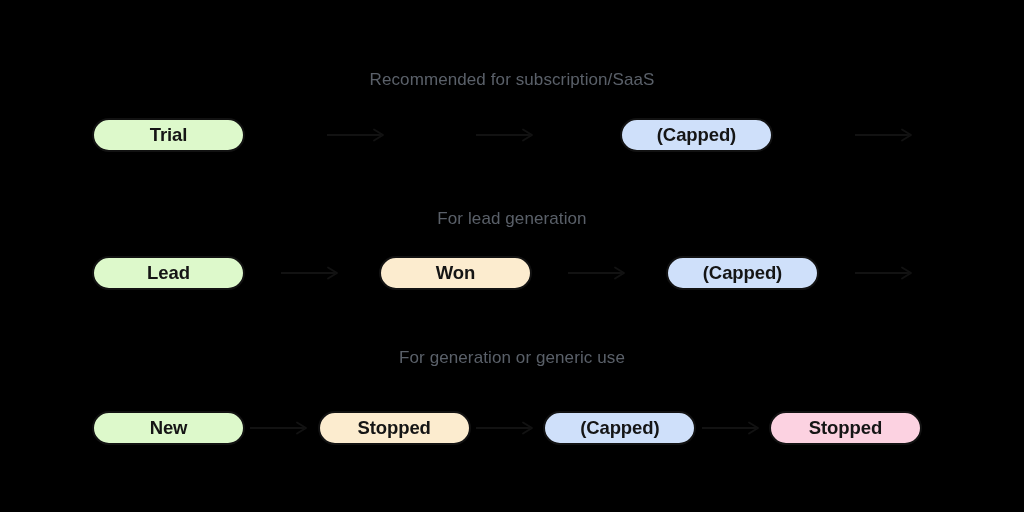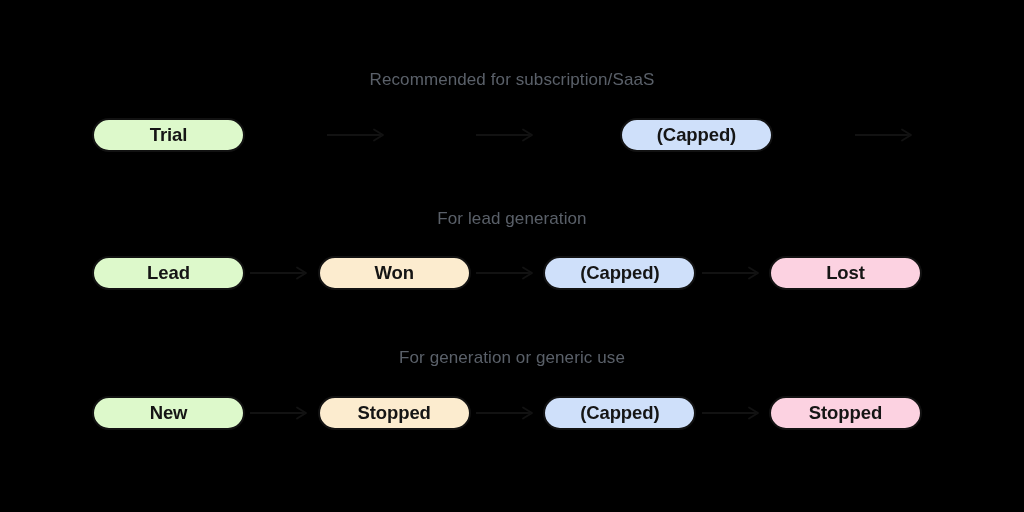--- a/index.html
+++ b/index.html
@@ -133,29 +133,26 @@
       </div>
       <div class="pill blue">
         <span>(Capped)</span>
       </div>
       <div class="arrow">
         <svg width="64" height="16" viewBox="0 0 64 16" aria-hidden="true">
           <line x1="1" y1="8" x2="55" y2="8" stroke="#121212" stroke-width="1.8"></line>
           <polyline points="48,2.5 57,8 48,13.5" fill="none" stroke="#121212" stroke-width="1.8" stroke-linecap="round" stroke-linejoin="round"></polyline>
         </svg>
       </div>
-      <div class="pill pink">
-        <span>Lost</span>
-      </div>
     </div>
   </div>
 
   <div class="flow-group" style="top:348px;">
     <div class="group-caption" style="top:0px;">For generation or generic use</div>
-    <div class="row" style="top:42px;">
+    <div class="row" style="top:57px;">
       <div class="pill green">
         <span>New</span>
       </div>
       <div class="arrow">
         <svg width="64" height="16" viewBox="0 0 64 16" aria-hidden="true">
           <line x1="1" y1="8" x2="55" y2="8" stroke="#121212" stroke-width="1.8"></line>
           <polyline points="48,2.5 57,8 48,13.5" fill="none" stroke="#121212" stroke-width="1.8" stroke-linecap="round" stroke-linejoin="round"></polyline>
         </svg>
       </div>
       <div class="pill peach">

